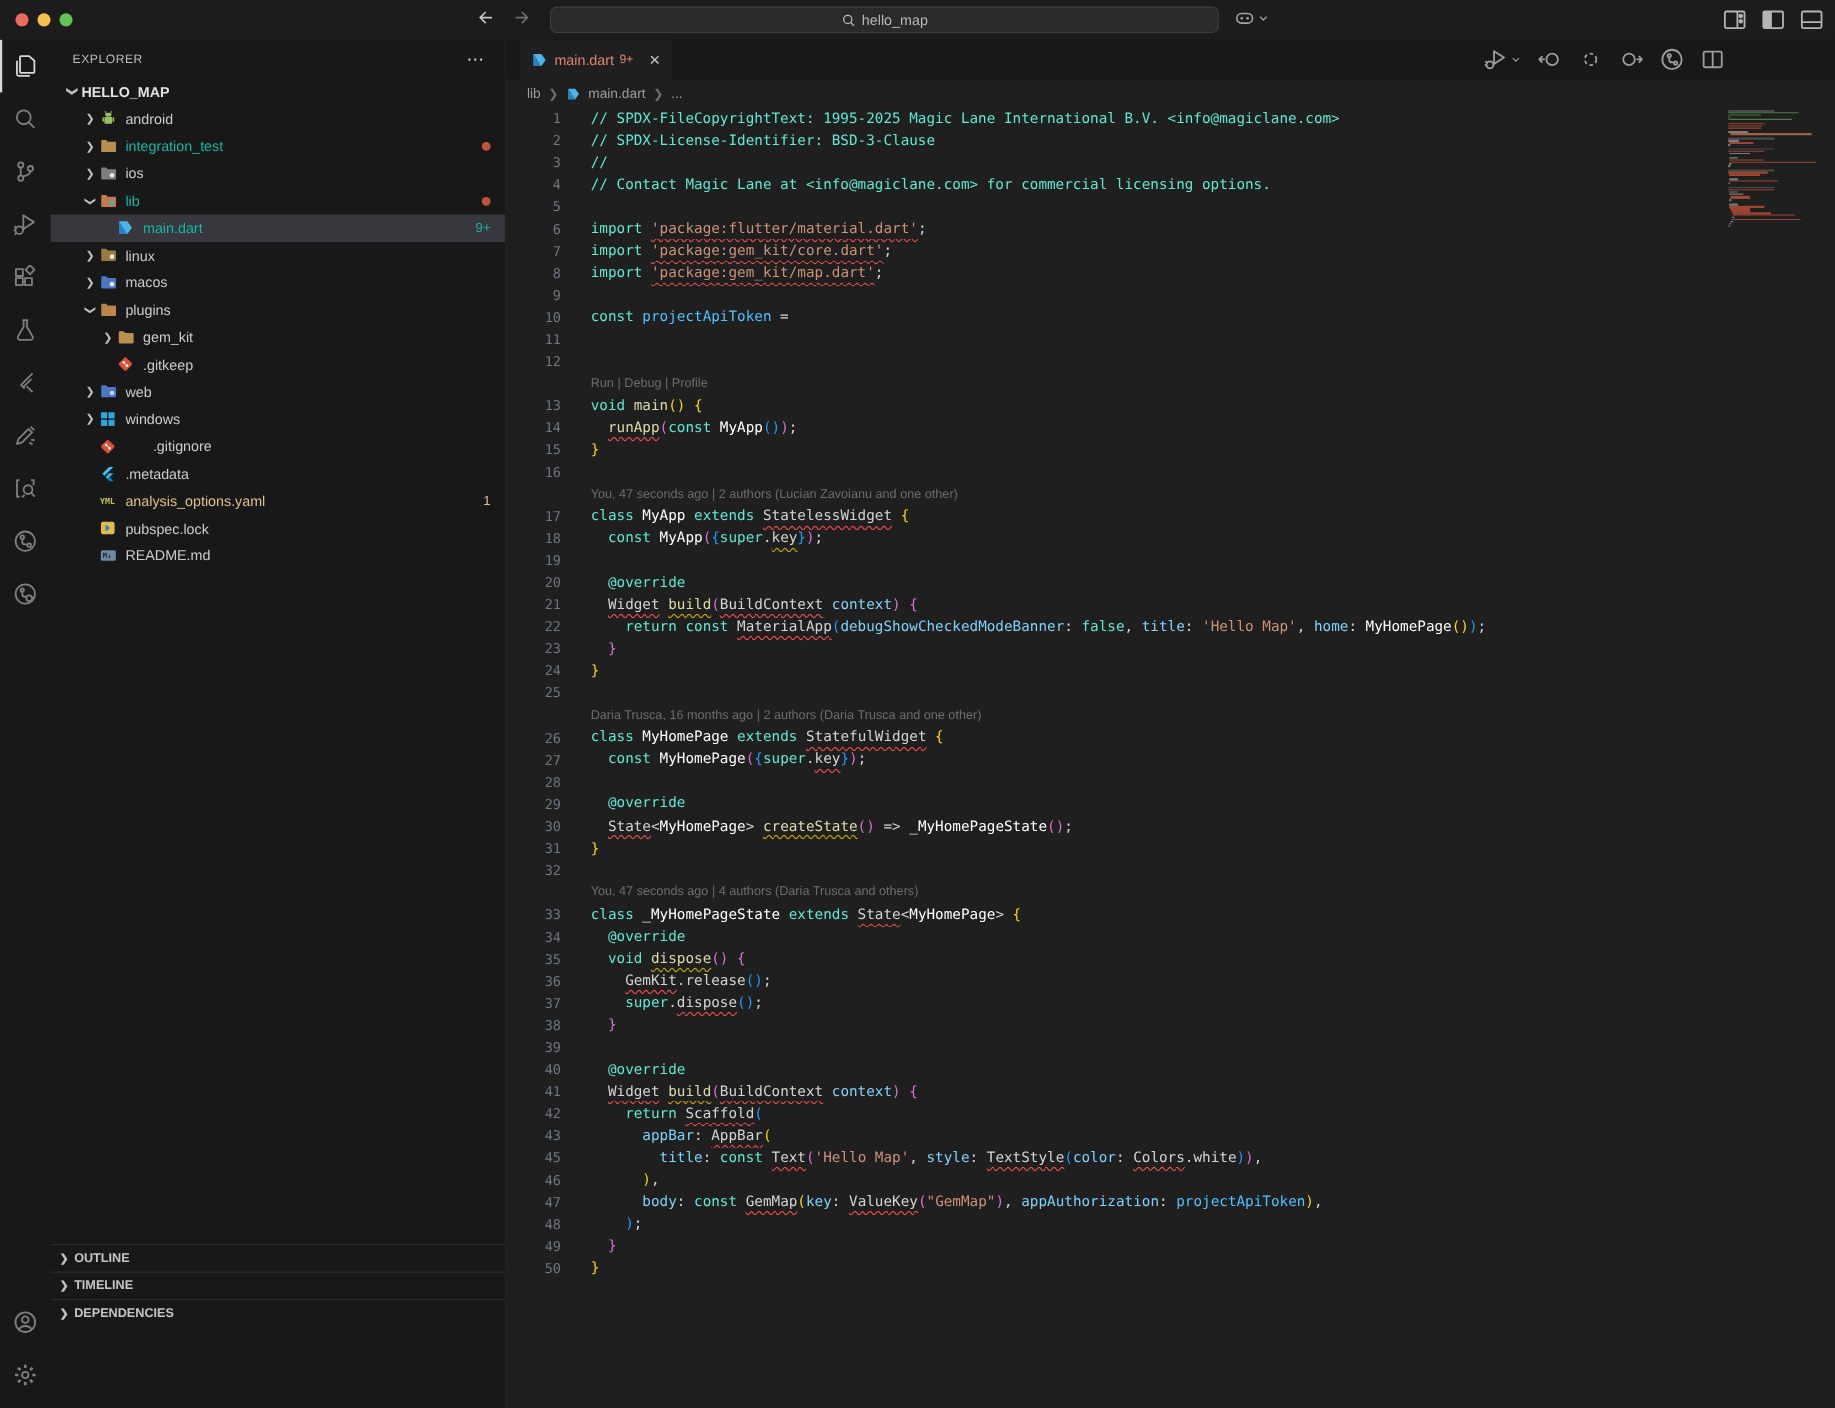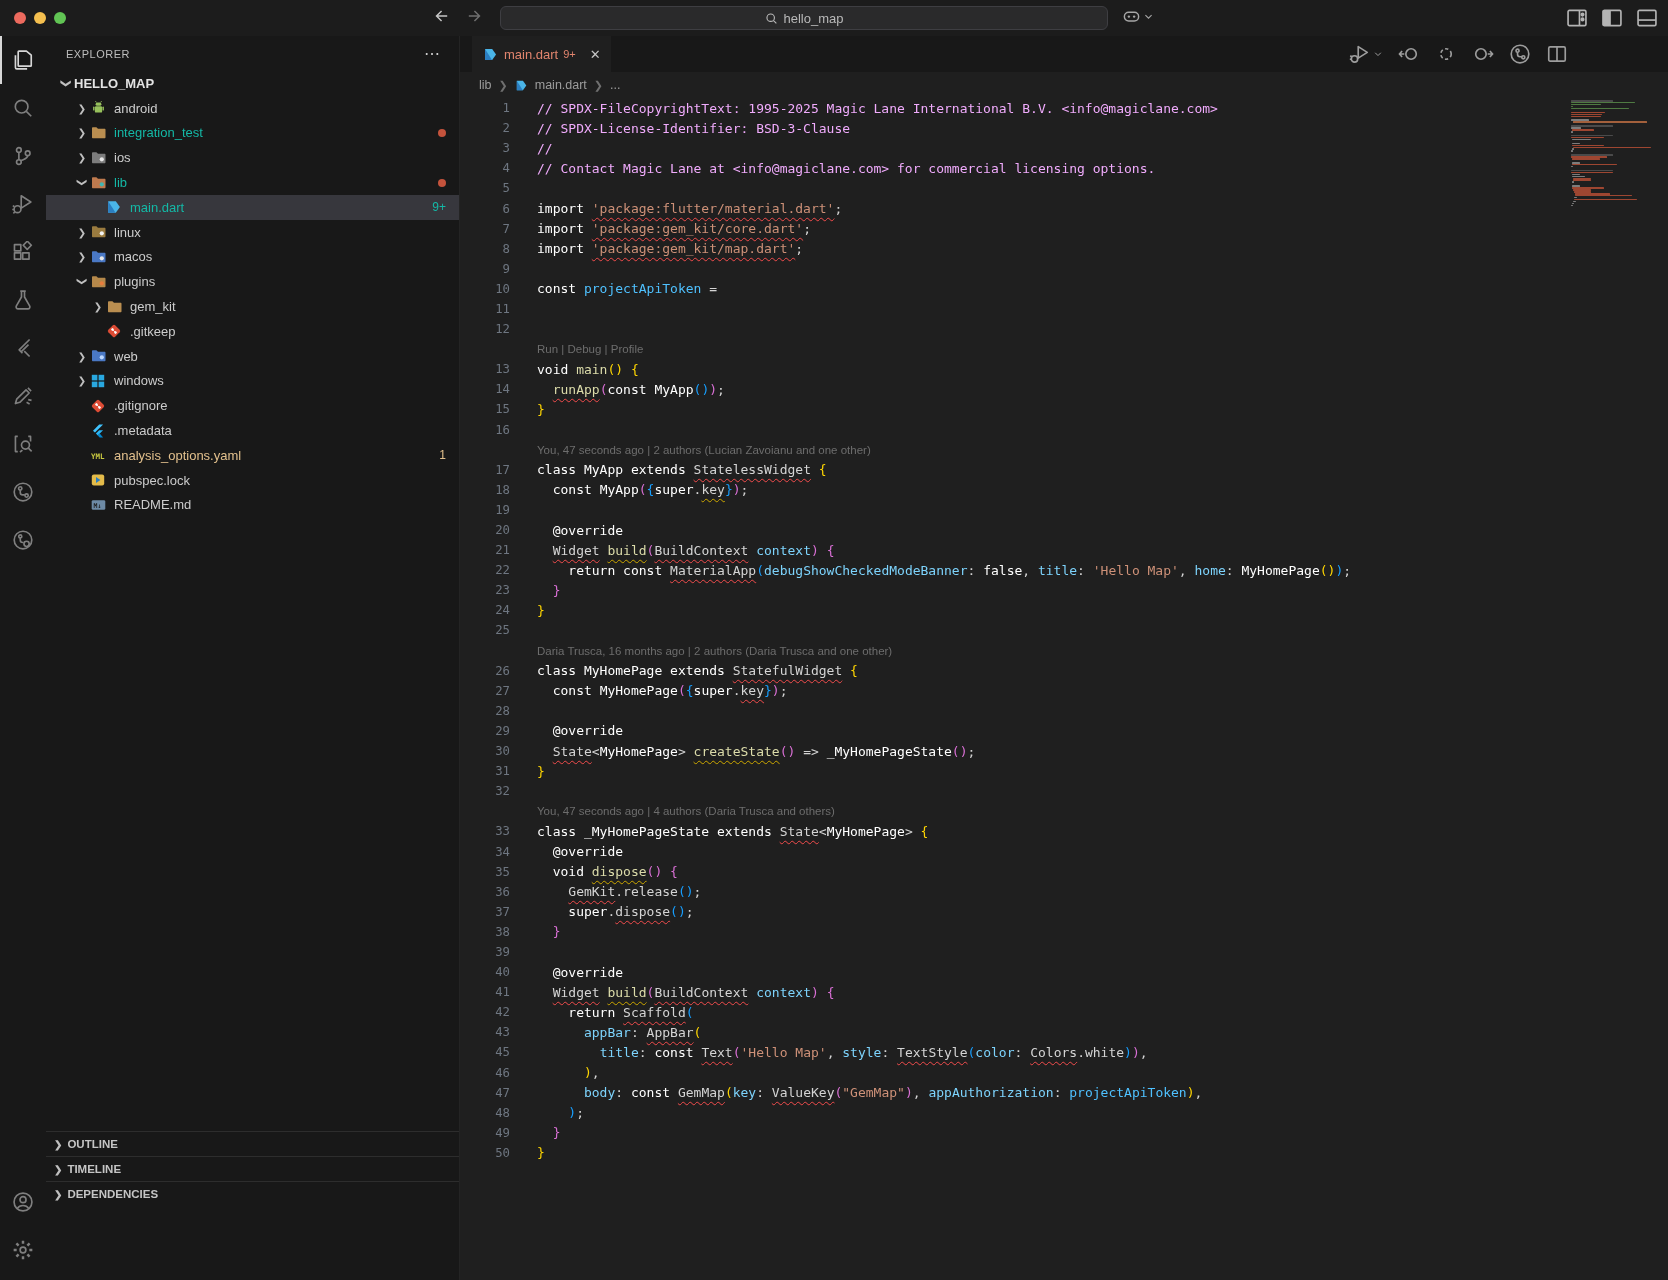--- a/index.html
+++ b/index.html
@@ -54,21 +54,21 @@
   .breadcrumbs{height:26px;background:#1f1f1f;display:flex;align-items:center;gap:7px;
     padding-left:19px;font-size:12.5px;color:#9d9d9d;flex:none}
   .breadcrumbs .bsep{color:#6f6f6f;font-size:11px}
   .codearea{flex:1;position:relative;font-family:"DejaVu Sans Mono",monospace;font-size:13px;overflow:hidden}
   .crow{height:20.1px;display:flex;align-items:center;white-space:pre}
   .gut{width:50px;text-align:right;color:#6e7681;font-size:12.3px;flex:none}
   .ctext{margin-left:27px}
   .meta .ctext{font-family:"Liberation Sans",sans-serif;font-size:11.5px;color:#6d6d6d}
   .lens span{cursor:pointer}
   
-  .kw{color:#ffffff}.type{color:#ffffff}.fn{color:#dcdcaa}.str{color:#ce9178}.com{color:#f0abfc}
+  .kw{color:#5eead4}.type{color:#ffffff}.fn{color:#dcdcaa}.str{color:#ce9178}.com{color:#5eead4}
   .num{color:#b5cea8}.prop{color:#7dd3fc}.cref{color:#4fc1ff}.fg{color:#d4d4d4}
   .b1{color:#ffd602}.b2{color:#da70d6}.b3{color:#179fff}
   .sq-r{text-decoration:underline wavy #f14c4c 1px;text-underline-offset:4px}
   .sq-y{text-decoration:underline wavy #cca700 1px;text-underline-offset:4px}
   
   .minimap{position:absolute;right:0;top:0;width:97px;height:100%;padding-top:2px;cursor:pointer}
   .mm-row{height:1.5px;margin-bottom:0.45px;border-radius:0.5px}
   svg{display:block}
 </style>
 </head>
@@ -368,21 +368,21 @@
               <g fill="#29a8e0">
                 <rect x="1.8" y="1.8" width="5.6" height="5.6"></rect>
                 <rect x="8.6" y="1.8" width="5.6" height="5.6"></rect>
                 <rect x="1.8" y="8.6" width="5.6" height="5.6"></rect>
                 <rect x="8.6" y="8.6" width="5.6" height="5.6"></rect>
               </g>
             </svg>
           </span>
           <span class="lbl ">windows</span>
         </div>
-        <div class="trow" style="padding-left: 44px;">
+        <div class="trow" style="padding-left: 44px; gap: 25px;">
           <span class="ticon">
             <svg width="16" height="16" viewBox="0 0 16 16">
               <rect x="3.2" y="3.2" width="9.6" height="9.6" rx="1.6" transform="rotate(45 8 8)" fill="#dd4c35"></rect>
               <g stroke="#fff" stroke-width=".9" fill="#fff">
                 <circle cx="6.5" cy="6.5" r=".9"></circle>
                 <circle cx="9.5" cy="9.5" r=".9"></circle>
                 <path d="M7.1 7.1l1.8 1.8" fill="none"></path>
               </g>
             </svg>
           </span>

